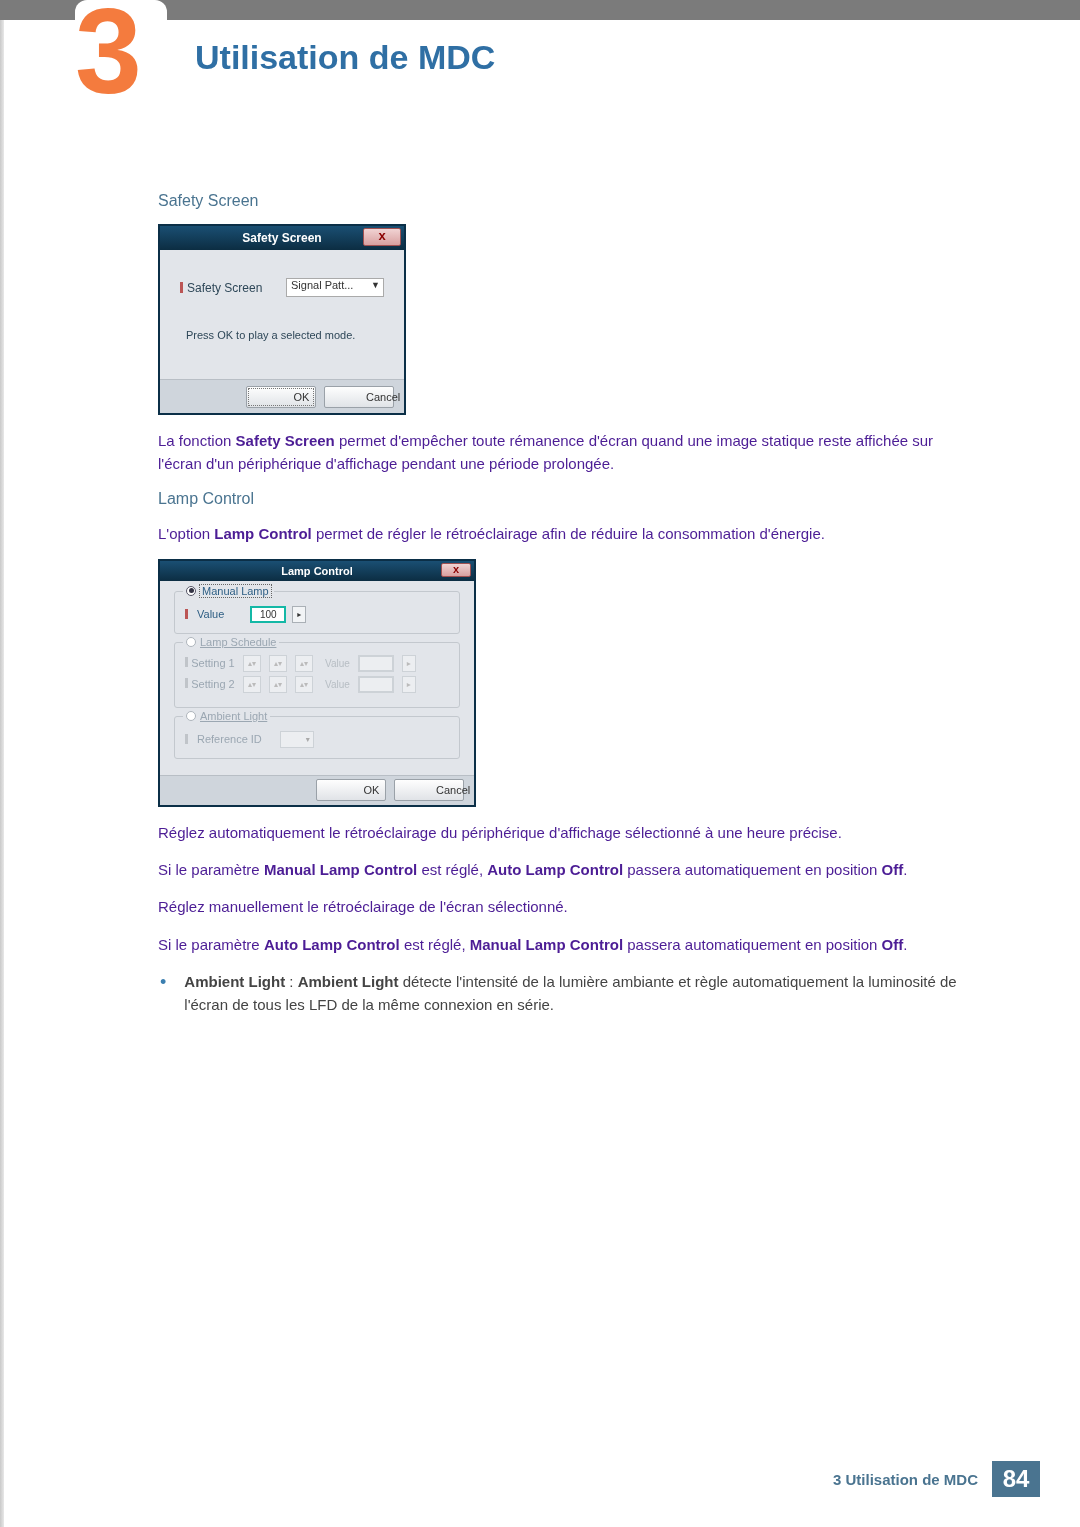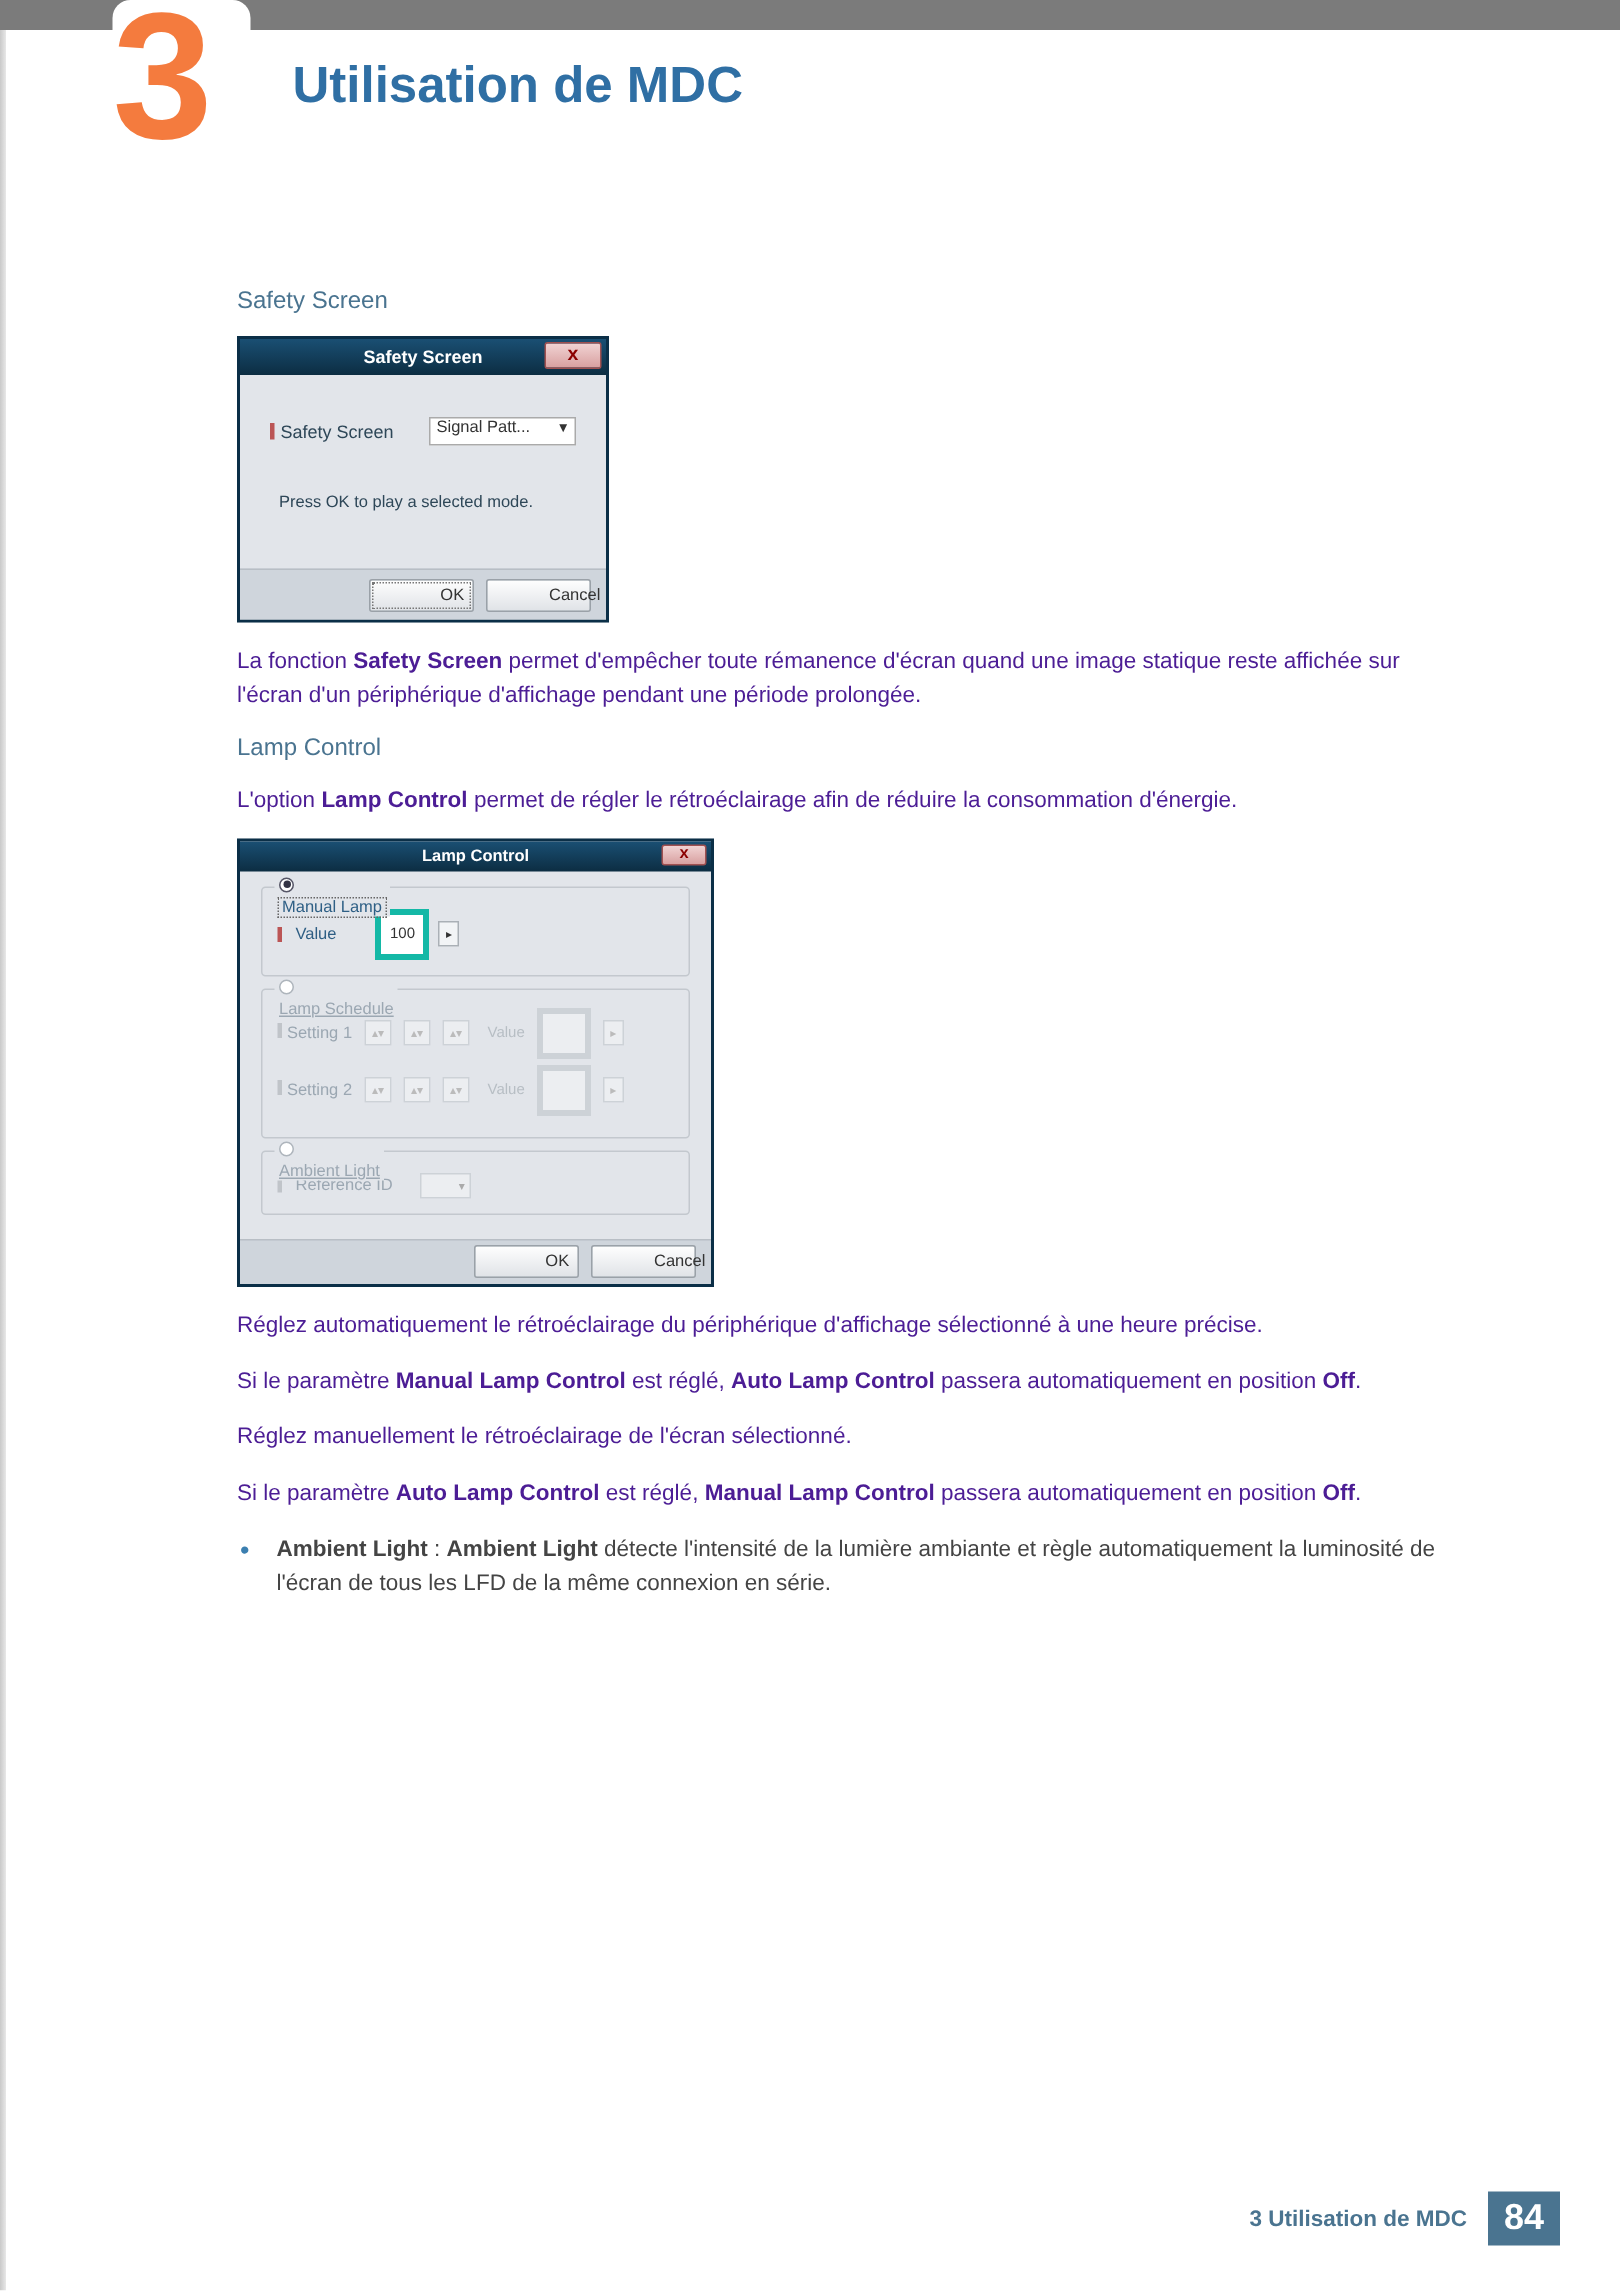--- a/index.html
+++ b/index.html
@@ -34,31 +34,31 @@
   .dlg-btn { width:70px; height:22px; background:linear-gradient(#fefefe,#e0e3e7); border:1px solid #9aa1a8; font-size:11px; color:#333; text-align:center; line-height:20px; border-radius:2px;padding-left:41px; }
   .dlg-btn.dotted { outline:1px dotted #777; outline-offset:-3px; }
 
   
   .dlg2 { width:318px; border:2px solid #0b2f47; background:#e2e5ea; }
   .dlg2-titlebar { height:20px; background:linear-gradient(#1a4f73,#0c2d42); position:relative; }
   .dlg2-titlebar-text { color:#fff; font-size:11px; text-align:center; line-height:20px; font-weight:bold; }
   .dlg2-close { position:absolute; right:3px; top:2px; width:30px; height:14px; background:linear-gradient(#f1d3d3,#d8a0a0); border:1px solid #a05050; color:#8b0000; font-size:11px; font-weight:bold; text-align:center; line-height:10px; border-radius:2px; }
   .dlg2-body { padding:10px 14px 8px 14px; }
   .fs { border:1px solid #c3c8ce; border-radius:3px; padding:8px 10px 10px 10px; margin-bottom:8px; position:relative; }
-  .fs-legend { position:absolute; top:-7px; left:8px; background:#e2e5ea; padding:0 3px; font-size:11px; color:#2e5f85; display:flex; align-items:flex-start; gap:4px;flex-direction:column; }
+  .fs-legend { position:absolute; top:-7px; left:8px; background:#e2e5ea; padding:0 3px; font-size:11px; color:#2e5f85; display:flex; align-items:center; gap:4px; }
   .fs-legend.dim { color:#9ba7b2;text-decoration:underline; }
   .radio { width:10px; height:10px; border:1px solid #556; border-radius:50%; display:inline-flex; justify-content:center; align-items:center; background:#fff; }
   .radio.sel::after { content:""; width:5px; height:5px; background:#334; border-radius:50%; }
   .radio.dim { border-color:#aeb5bc; }
   .legend-dotted { outline:1px dotted #666; padding:0 2px; }
   .fs-row { display:flex; align-items:center; gap:6px; font-size:11px; color:#2e5e84; }
   .fs-row.dim { color:#9ba7b2; }
   .fs-row .bar { display:inline-block; width:3px; height:10px; background:#b55; margin-right:3px; }
   .fs-row.dim .bar { background:#c0c4c9; }
-  .numbox { width:36px; height:34px; background:#fff; border:4px solid #14b8a6; font-size:10px; display:flex; align-items:center; justify-content:center; color:#333; }
+  .numbox { width:36px; height:17px; background:#fff; border:2px solid #14b8a6; font-size:10px; display:flex; align-items:center; justify-content:center; color:#333; }
   .numbox.dim { background:#eceef1; border-color:#cdd2d7; }
   .spin { width:18px; height:17px; background:#f2f4f6; border:1px solid #aab0b6; font-size:8px; display:flex; flex-direction:column; justify-content:center; align-items:center; color:#555; line-height:7px; }
   .spin.dim { background:#eceef1; border-color:#cdd2d7; color:#bbb; }
   .slider { width:14px; height:17px; background:#f2f4f6; border:1px solid #aab0b6; display:flex; align-items:center; justify-content:center; font-size:8px; color:#333; }
   .slider.dim { background:#eceef1; border-color:#cdd2d7; color:#bbb; }
   .sched-row { display:flex; align-items:center; gap:8px; margin:4px 0; }
   .sched-lbl { width:50px; font-size:11px; color:#9ba7b2;text-align:center; }
   .sched-lbl .bar { display:inline-block; width:3px; height:10px; background:#c0c4c9; margin-right:3px; }
   .vlbl { font-size:10px; color:#b7bec4; margin-left:4px; }
   .dd { width:34px; height:17px; background:#eceef1; border:1px solid #cdd2d7; font-size:8px; color:#aaa; display:flex; align-items:center; justify-content:flex-end; padding-right:3px; }

